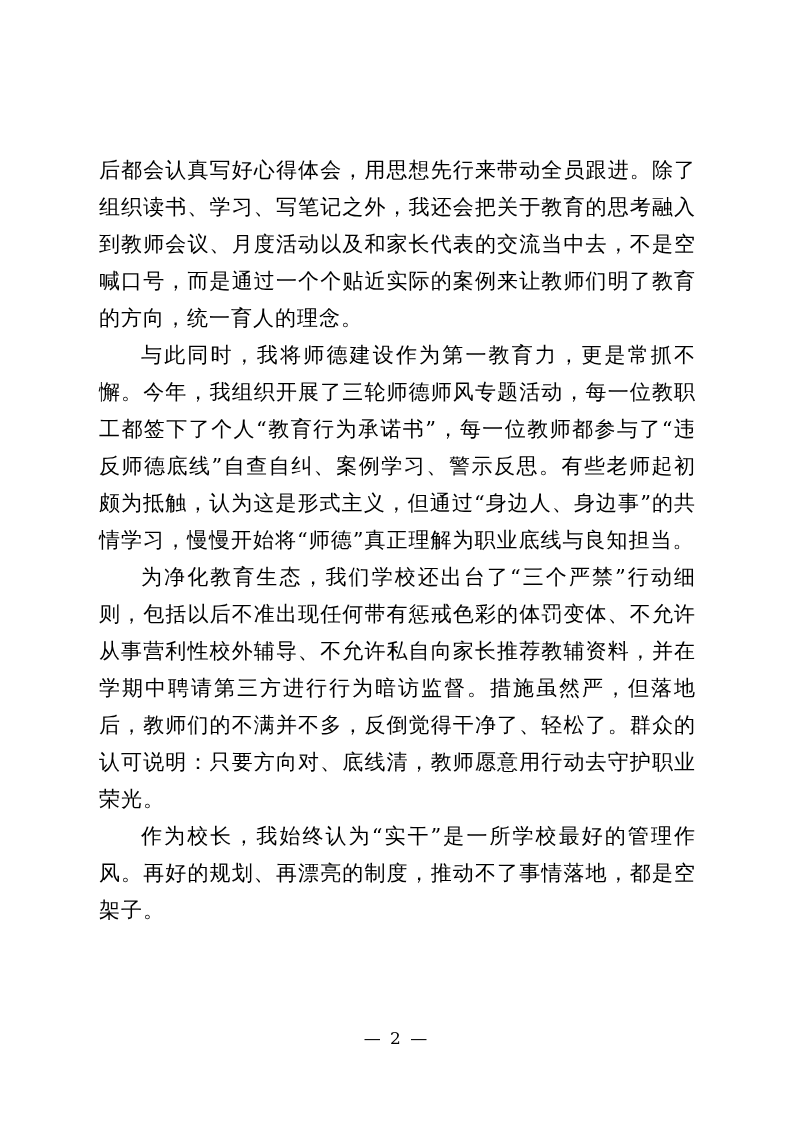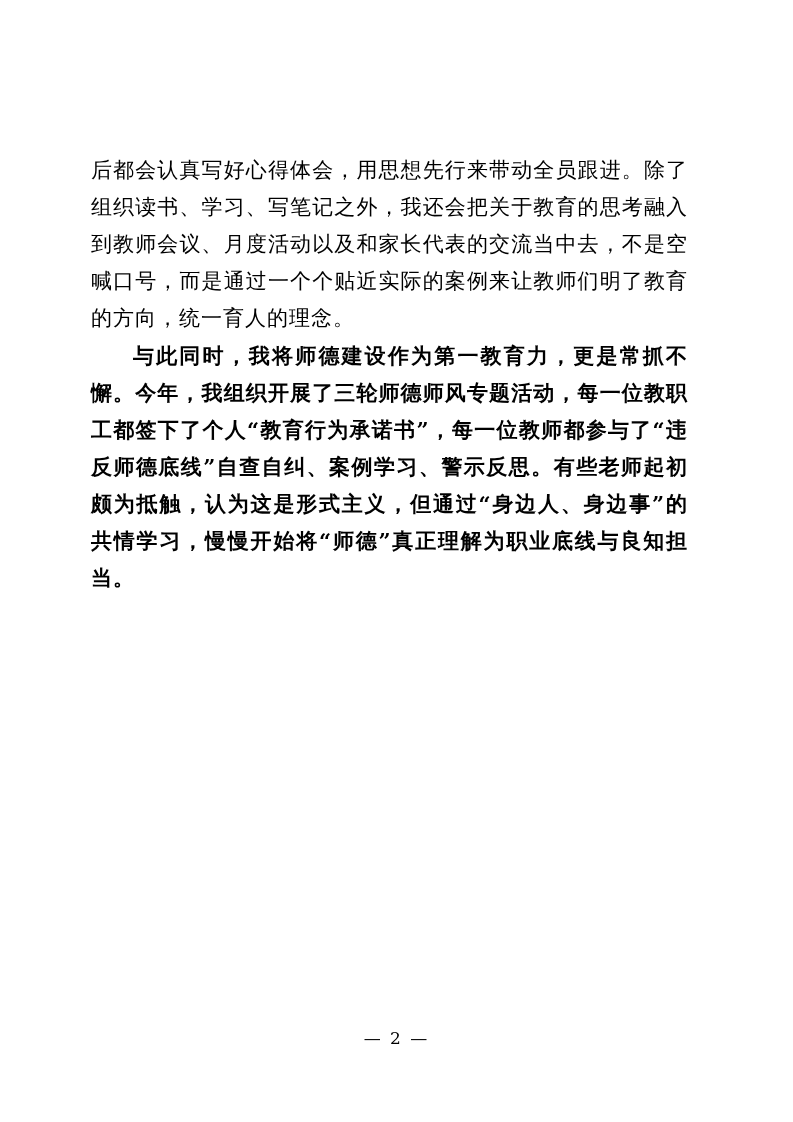--- a/index.html
+++ b/index.html
@@ -19,35 +19,34 @@
     .page {
       position: absolute;
       left: 0;
       top: 0;
       width: 793px;
       height: 1122px;
       background: #ffffff;
     }
     .content {
       position: absolute;
-      left: 91px;
+      left: 99px;
       top: 152px;
       width: 597px;
     }
     .para {
       margin: 0;
       font-size: 21px;
       line-height: 37px;
       text-align: justify;
       letter-spacing: 1px;
       word-break: break-all;
     }
     .para.indent {
       text-indent: 2em;
-      font-weight: bold;
     }
     .para.heading {
       font-weight: bold;
     }
     .footer {
       position: absolute;
       left: 0;
       top: 1028px;
       width: 793px;
       text-align: center;
@@ -59,20 +58,22 @@
 </head>
 <body>
 
 <div class="page">
 
   <div class="content">
     <p class="para">后都会认真写好心得体会，用思想先行来带动全员跟进。除了组织读书、学习、写笔记之外，我还会把关于教育的思考融入到教师会议、月度活动以及和家长代表的交流当中去，不是空喊口号，而是通过一个个贴近实际的案例来让教师们明了教育的方向，统一育人的理念。</p>
 
     <p class="para indent">与此同时，我将师德建设作为第一教育力，更是常抓不懈。今年，我组织开展了三轮师德师风专题活动，每一位教职工都签下了个人“教育行为承诺书”，每一位教师都参与了“违反师德底线”自查自纠、案例学习、警示反思。有些老师起初颇为抵触，认为这是形式主义，但通过“身边人、身边事”的共情学习，慢慢开始将“师德”真正理解为职业底线与良知担当。</p>
 
+    <p class="para indent">为净化教育生态，我们学校还出台了“三个严禁”行动细则，包括以后不准出现任何带有惩戒色彩的体罚变体、不允许从事营利性校外辅导、不允许私自向家长推荐教辅资料，并在学期中聘请第三方进行行为暗访监督。措施虽然严，但落地后，教师们的不满并不多，反倒觉得干净了、轻松了。群众的认可说明：只要方向对、底线清，教师愿意用行动去守护职业荣光。</p>
 
 
 
+    <p class="para indent">作为校长，我始终认为“实干”是一所学校最好的管理作风。再好的规划、再漂亮的制度，推动不了事情落地，都是空架子。</p>
   </div>
 
   <div class="footer">— 2 —</div>
 
 </div>
 
 </body></html>

